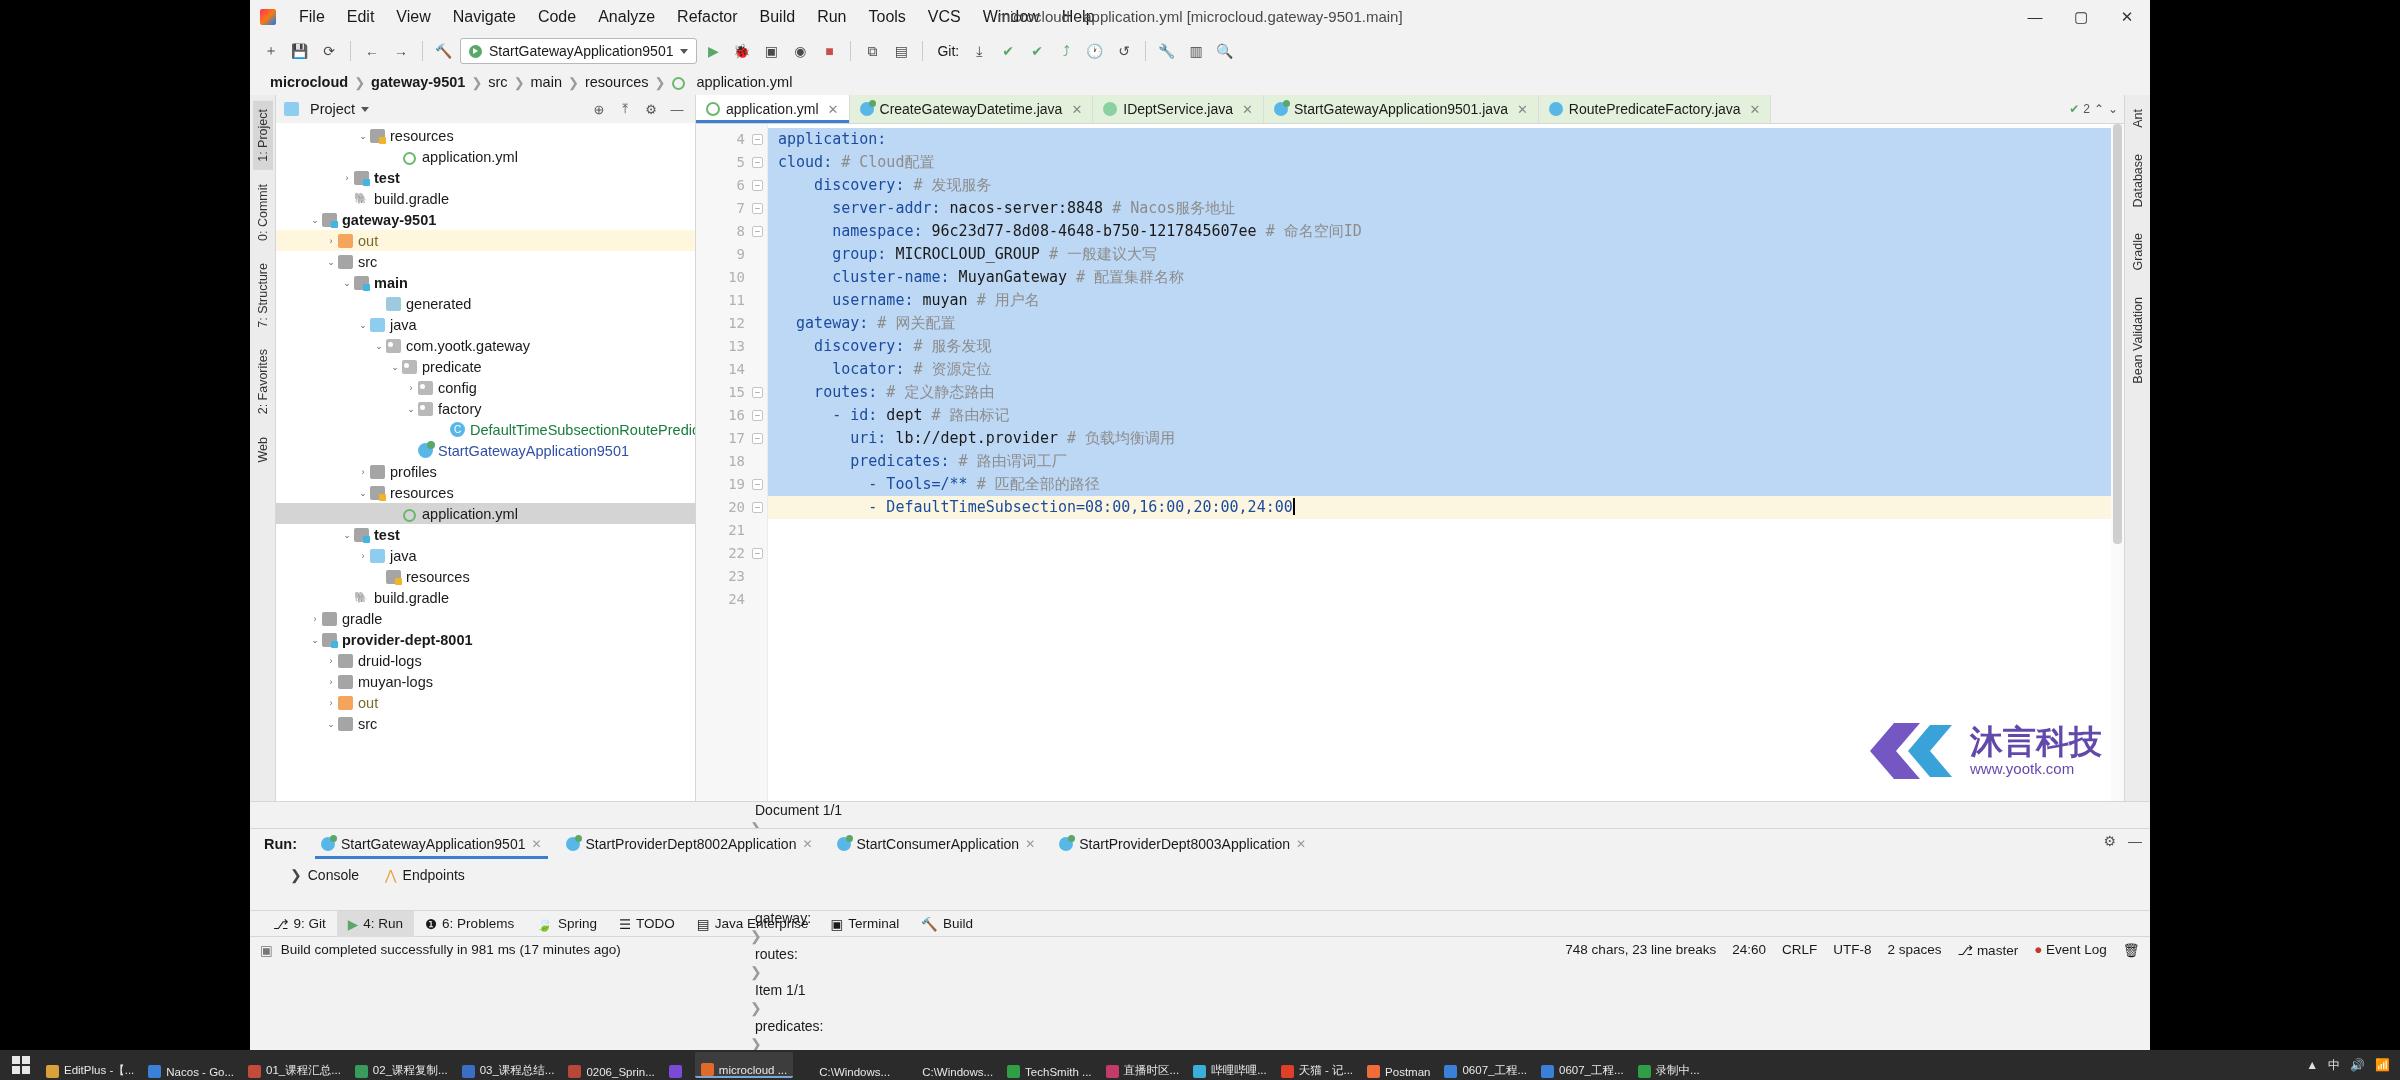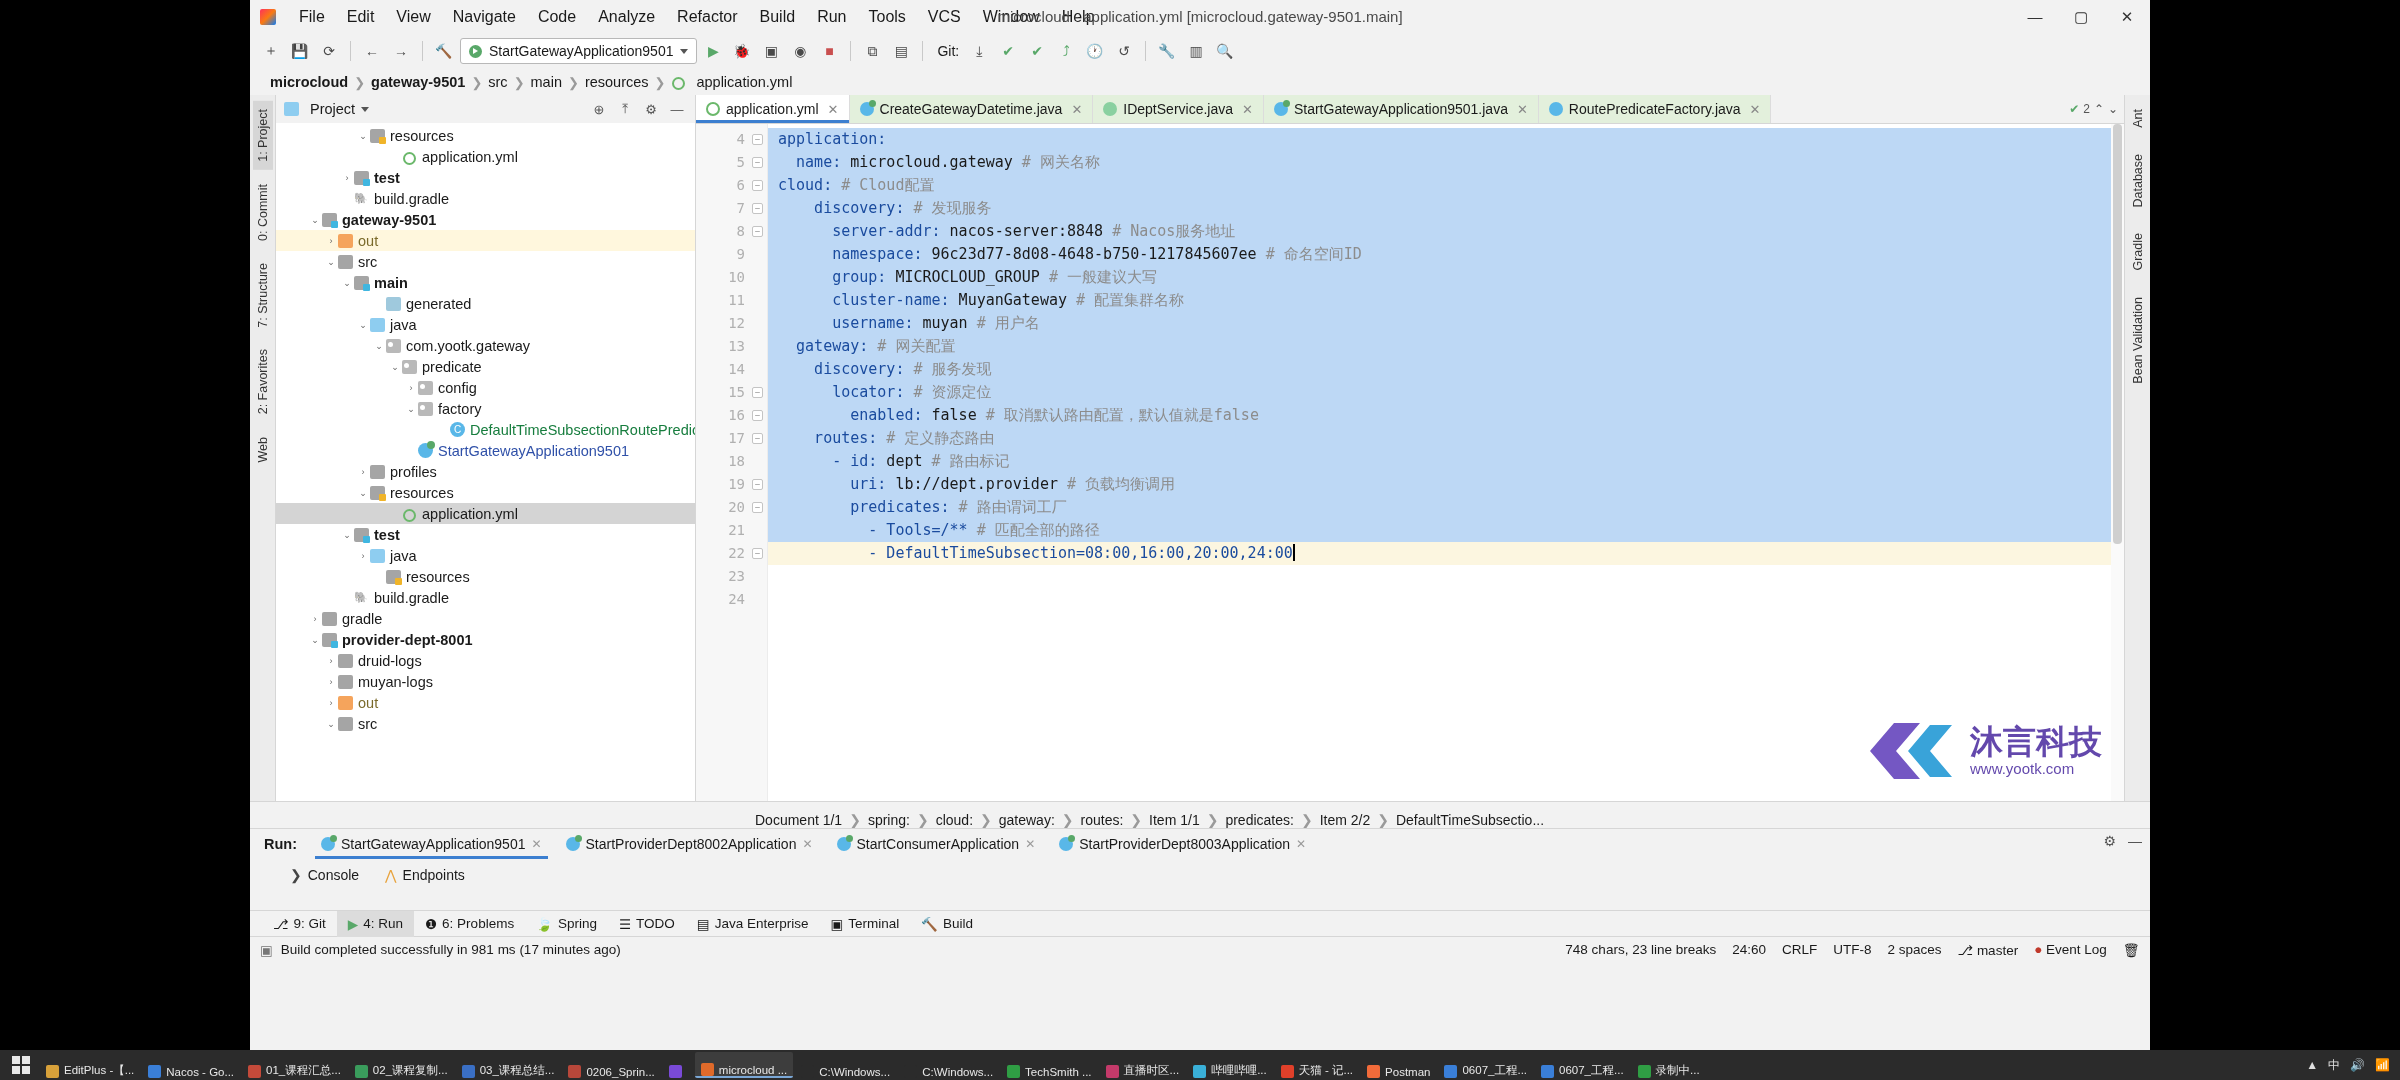--- a/index.html
+++ b/index.html
@@ -148,22 +148,22 @@
   .wm-logo { width:92px;height:68px;position:relative;}
   .wm-txt  { font-size:33px; font-weight:bold; color:#5b3fa8; line-height:1.05;}
   .wm-sub  { font-size:15px; color:#5b3fa8; font-weight:normal;}
 
   
   .vstrip-r { width:26px; background:#ececec; border-left:1px solid #d6d6d6;
               display:flex; flex-direction:column; align-items:center; padding-top:6px; gap:10px;}
 
   
   .docbar { height:27px; background:#f2f2f2; border-top:1px solid #d6d6d6;
-            display:flex; align-items:flex-end; padding-left:500px; font-size:14px;
-            color:#1a1a1a; gap:2px; }
+            display:flex; align-items:flex-start; padding-left:500px; font-size:14px;
+            color:#1a1a1a; gap:2px;flex-direction:column; }
   .docbar .seg { padding:0 5px; }
   .docbar .sep { color:#9a9a9a; }
 
   
   .runwin { height:82px; background:#f2f2f2; border-top:1px solid #d6d6d6; }
   .run-tabs { height:30px; display:flex; align-items:center; padding-left:14px; gap:0; }
   .run-label { font-size:14.5px; color:#1a1a1a; margin-right:12px; font-weight:bold;}
   .rtab { display:flex; align-items:center; gap:6px; padding:0 12px; height:30px;
           font-size:14px; color:#1a1a1a; position:relative; white-space:nowrap;}
   .rtab.active:after{content:"";position:absolute;left:6px;right:6px;bottom:0;height:3px;background:#3c7fd0;}
@@ -523,32 +523,30 @@
               <div class="gline">18</div>
               <div class="gline">19<span class="fold">−</span></div>
               <div class="gline">20<span class="fold">−</span></div>
               <div class="gline">21</div>
               <div class="gline">22<span class="fold">−</span></div>
               <div class="gline">23</div>
               <div class="gline">24</div>
             </div>
           <div class="code" id="code">
               <div class="cline selb"><span class="k">application:</span></div>
-              <div class="cline selb"><span class="k">  name:</span><span class="v"> microcloud.gateway</span><span class="cm"> # 网关名称</span></div>
               <div class="cline selb"><span class="k">cloud:</span><span class="cm"> # Cloud配置</span></div>
               <div class="cline selb"><span class="k">    discovery:</span><span class="cm"> # 发现服务</span></div>
               <div class="cline selb"><span class="k">      server-addr:</span><span class="v"> nacos-server:8848</span><span class="cm"> # Nacos服务地址</span></div>
               <div class="cline selb"><span class="k">      namespace:</span><span class="v"> 96c23d77-8d08-4648-b750-1217845607ee</span><span class="cm"> # 命名空间ID</span></div>
               <div class="cline selb"><span class="k">      group:</span><span class="v"> MICROCLOUD_GROUP</span><span class="cm"> # 一般建议大写</span></div>
               <div class="cline selb"><span class="k">      cluster-name:</span><span class="v"> MuyanGateway</span><span class="cm"> # 配置集群名称</span></div>
               <div class="cline selb"><span class="k">      username:</span><span class="v"> muyan</span><span class="cm"> # 用户名</span></div>
               <div class="cline selb"><span class="k">  gateway:</span><span class="cm"> # 网关配置</span></div>
               <div class="cline selb"><span class="k">    discovery:</span><span class="cm"> # 服务发现</span></div>
               <div class="cline selb"><span class="k">      locator:</span><span class="cm"> # 资源定位</span></div>
-              <div class="cline selb"><span class="k">        enabled:</span><span class="v"> false</span><span class="cm"> # 取消默认路由配置，默认值就是false</span></div>
               <div class="cline selb"><span class="k">    routes:</span><span class="cm"> # 定义静态路由</span></div>
               <div class="cline selb"><span class="k">      - id:</span><span class="v"> dept</span><span class="cm"> # 路由标记</span></div>
               <div class="cline selb"><span class="k">        uri:</span><span class="v"> lb://dept.provider</span><span class="cm"> # 负载均衡调用</span></div>
               <div class="cline selb"><span class="k">        predicates:</span><span class="cm"> # 路由谓词工厂</span></div>
               <div class="cline selb"><span class="k">          - Tools=/**</span><span class="cm"> # 匹配全部的路径</span></div>
               <div class="cline selb cur"><span class="k">          - DefaultTimeSubsection=08:00,16:00,20:00,24:00</span><span class="cursor"></span></div>
             </div>
           <div class="ed-scroll">
             <div class="thumb"></div>
           </div>

